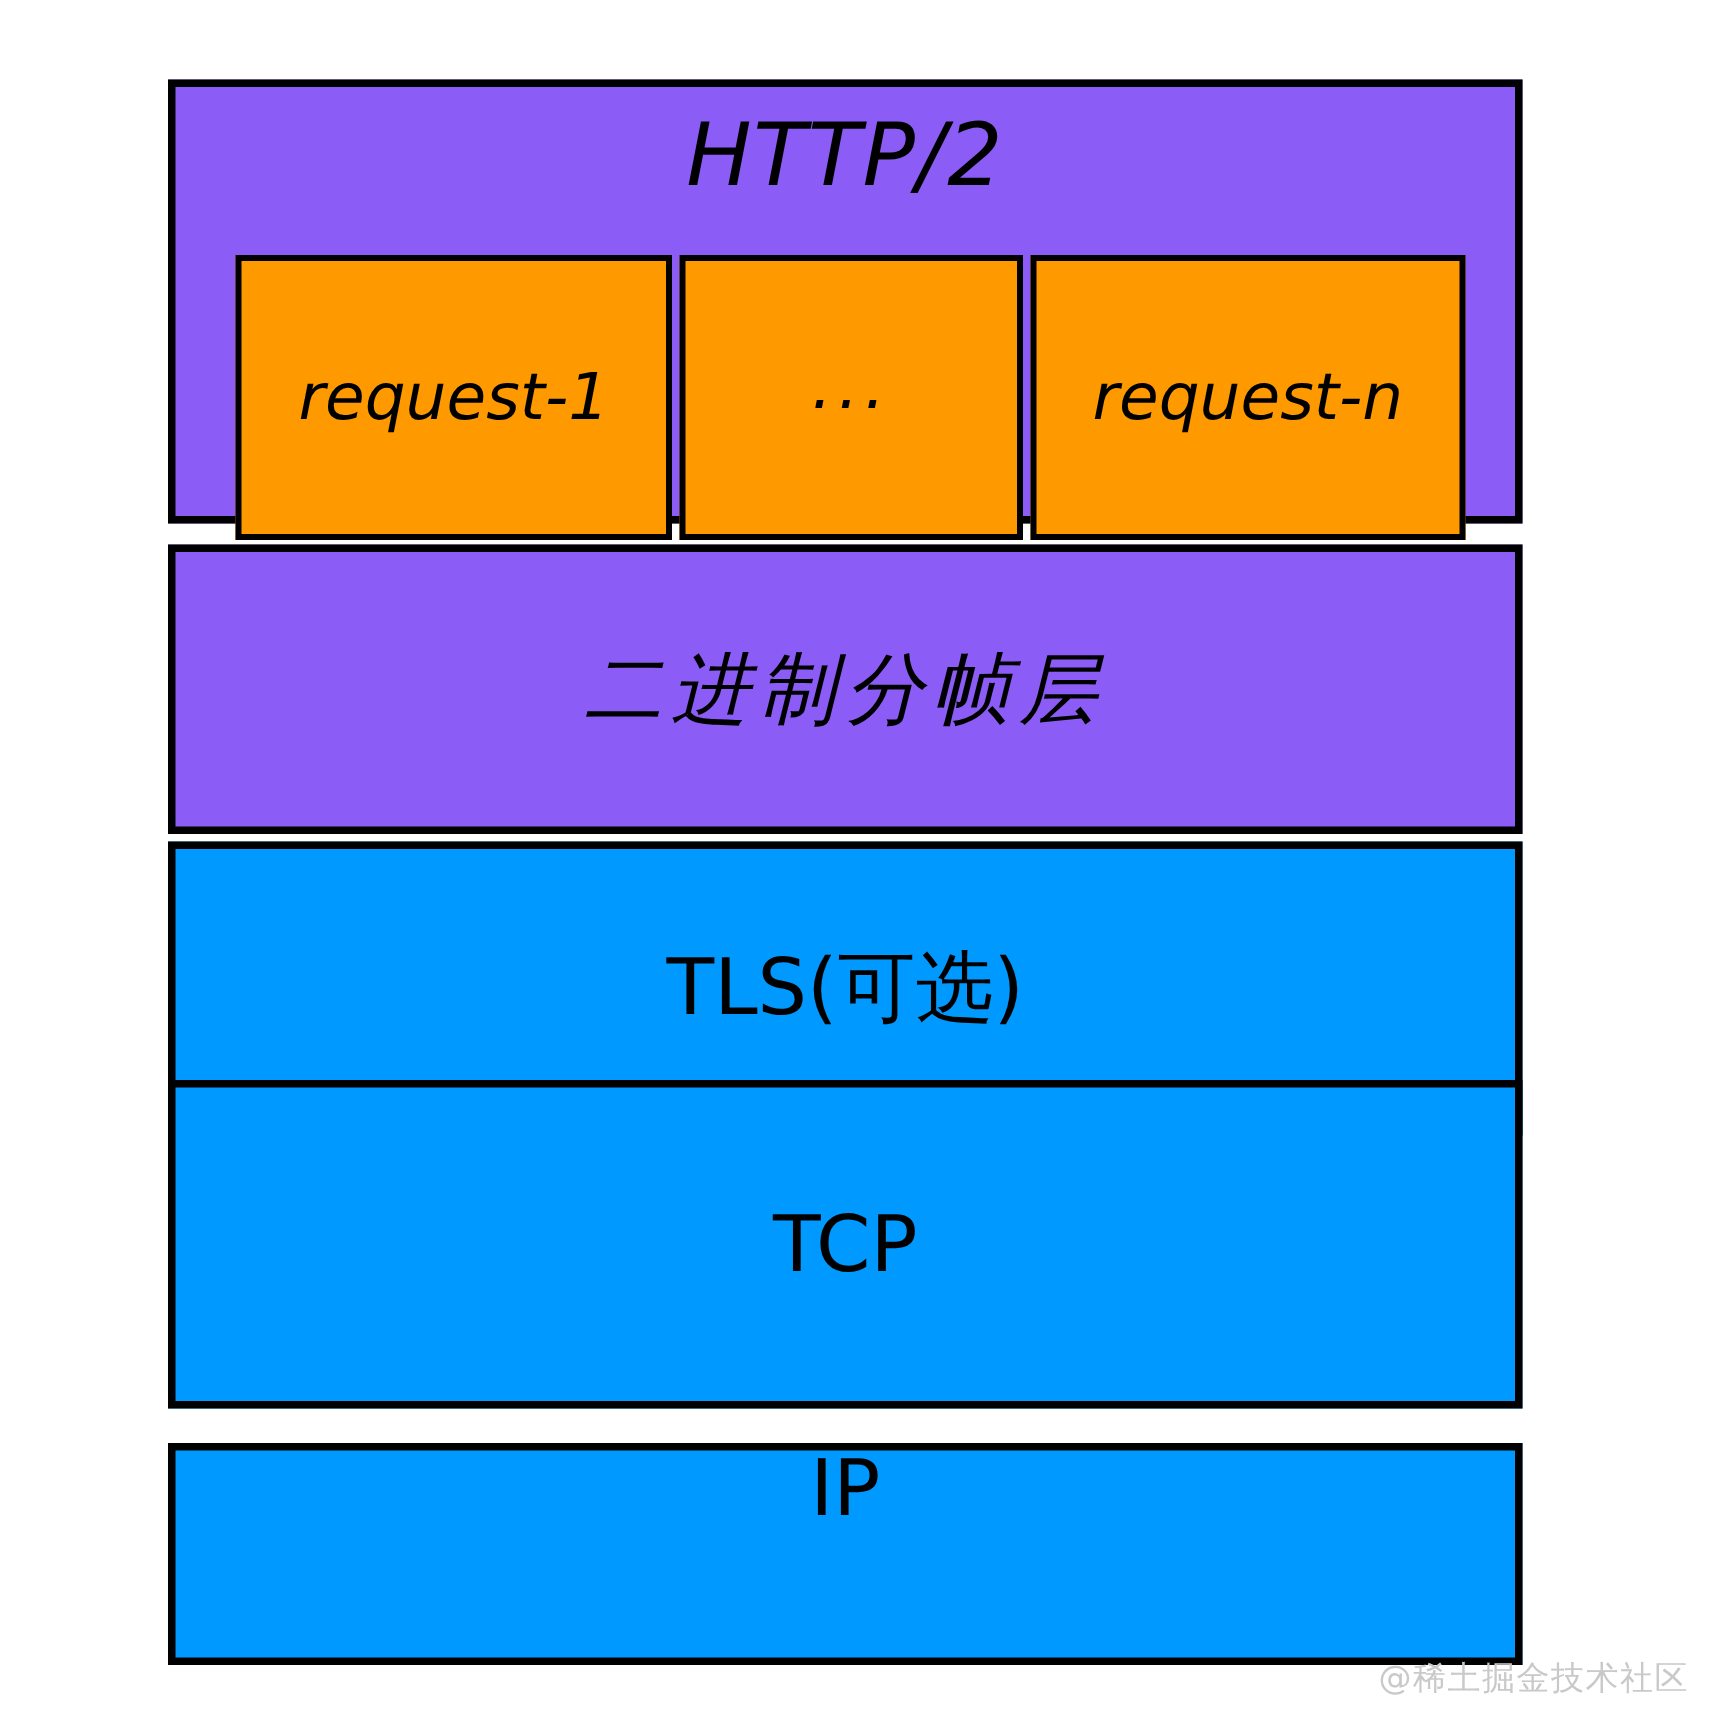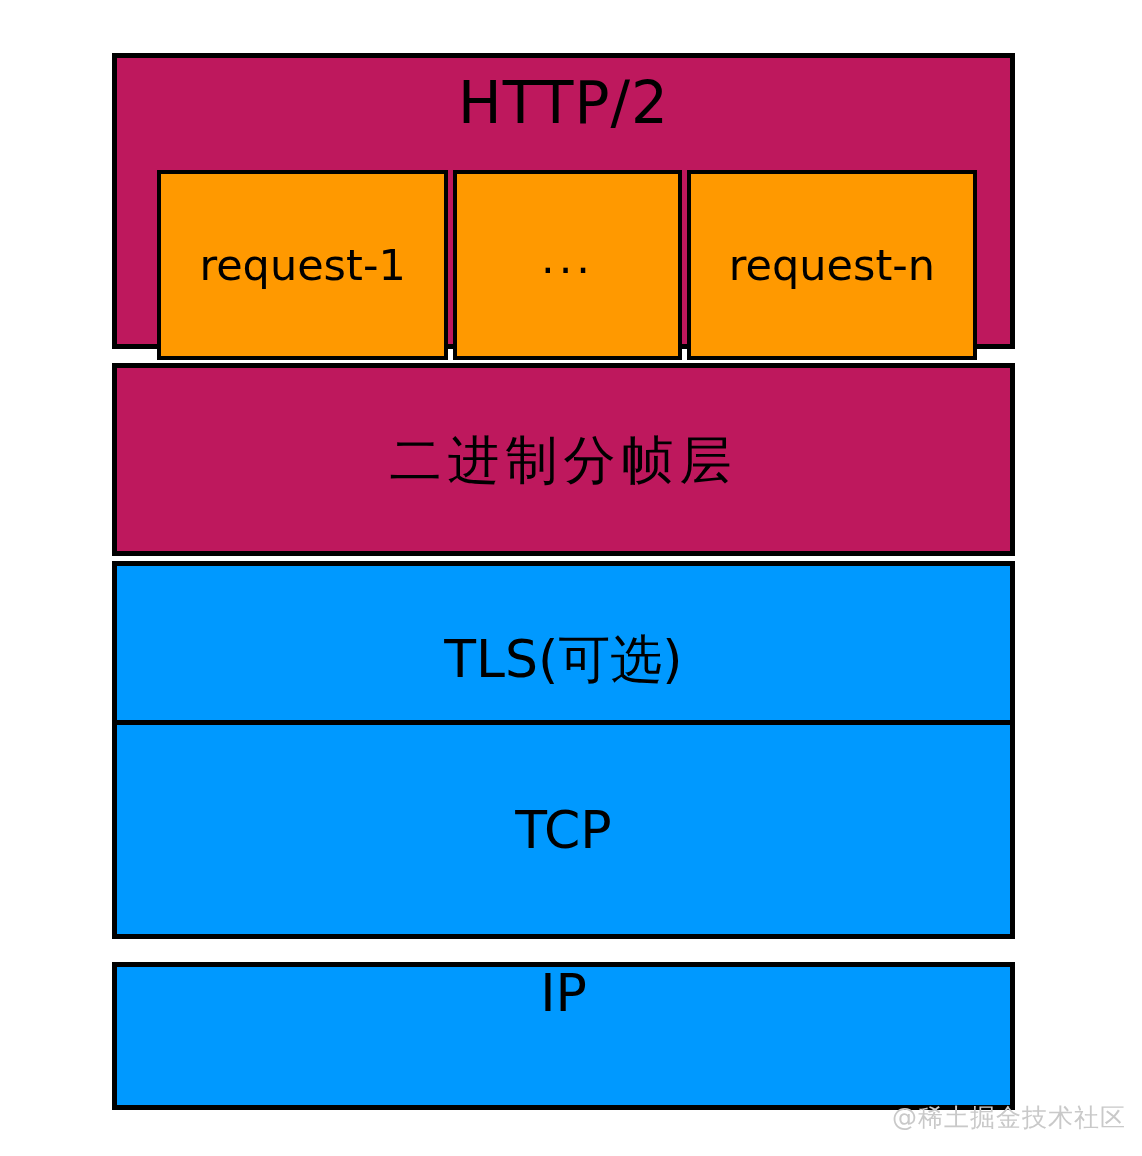--- a/index.html
+++ b/index.html
@@ -28,21 +28,21 @@
   .layer-block {
     position: absolute;
     left: 112px;
     width: 903px;          
     box-sizing: border-box;
     border: 5px solid #000000;
     display: flex;
     flex-direction: column;
     align-items: center;
   }
-  .layer-block.orange { background: #be185d; }
+  .layer-block.orange { background: #8b5cf6; font-style: italic; }
   .layer-block.blue   { background: #0099ff; }
 
   
   #block-http2 {
     top: 53px;
     height: 296px;          
     justify-content: flex-start;
   }
   #http2-title {
     margin-top: 16px;
@@ -122,21 +122,21 @@
   #block-ip {
     top: 962px;
     height: 148px;          
   }
 
   
   #watermark {
     position: absolute;
     right: 16px;
     bottom: 22px;
-    font-size: 25px;
+    font-size: 22px;
     color: #c9c9c9;
     letter-spacing: 1px;
     white-space: nowrap;
     user-select: none;
   }
 </style>
 </head>
 <body>
 
 <div id="diagram-canvas">

